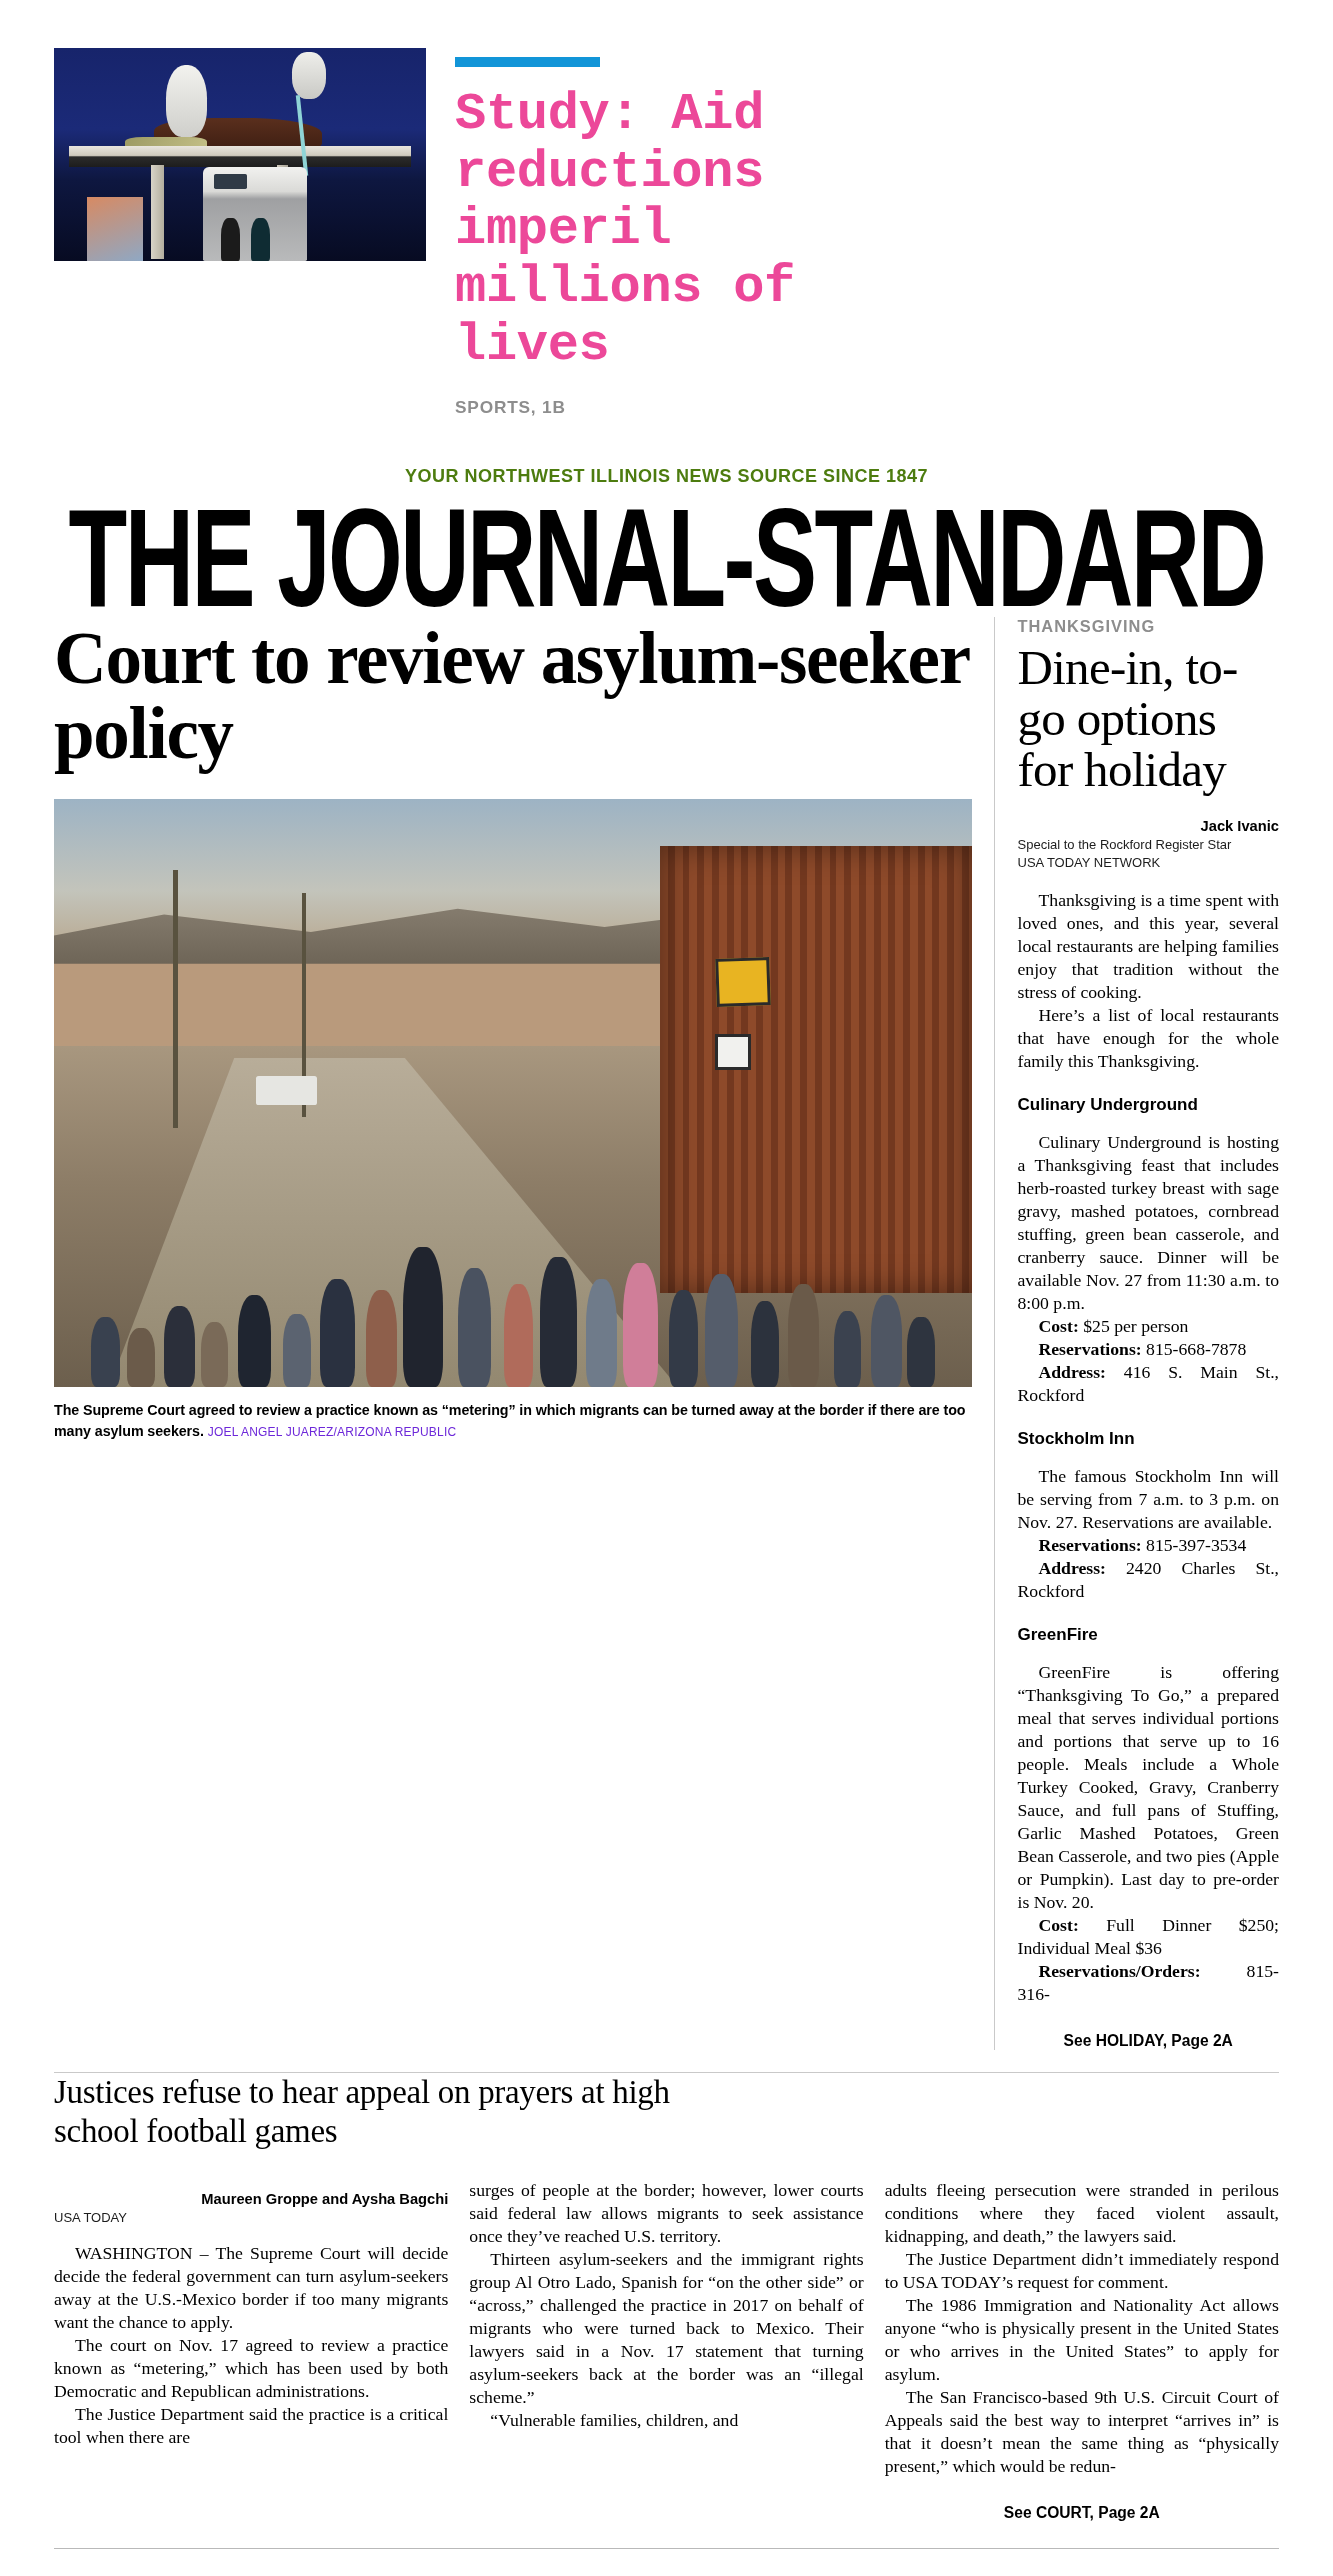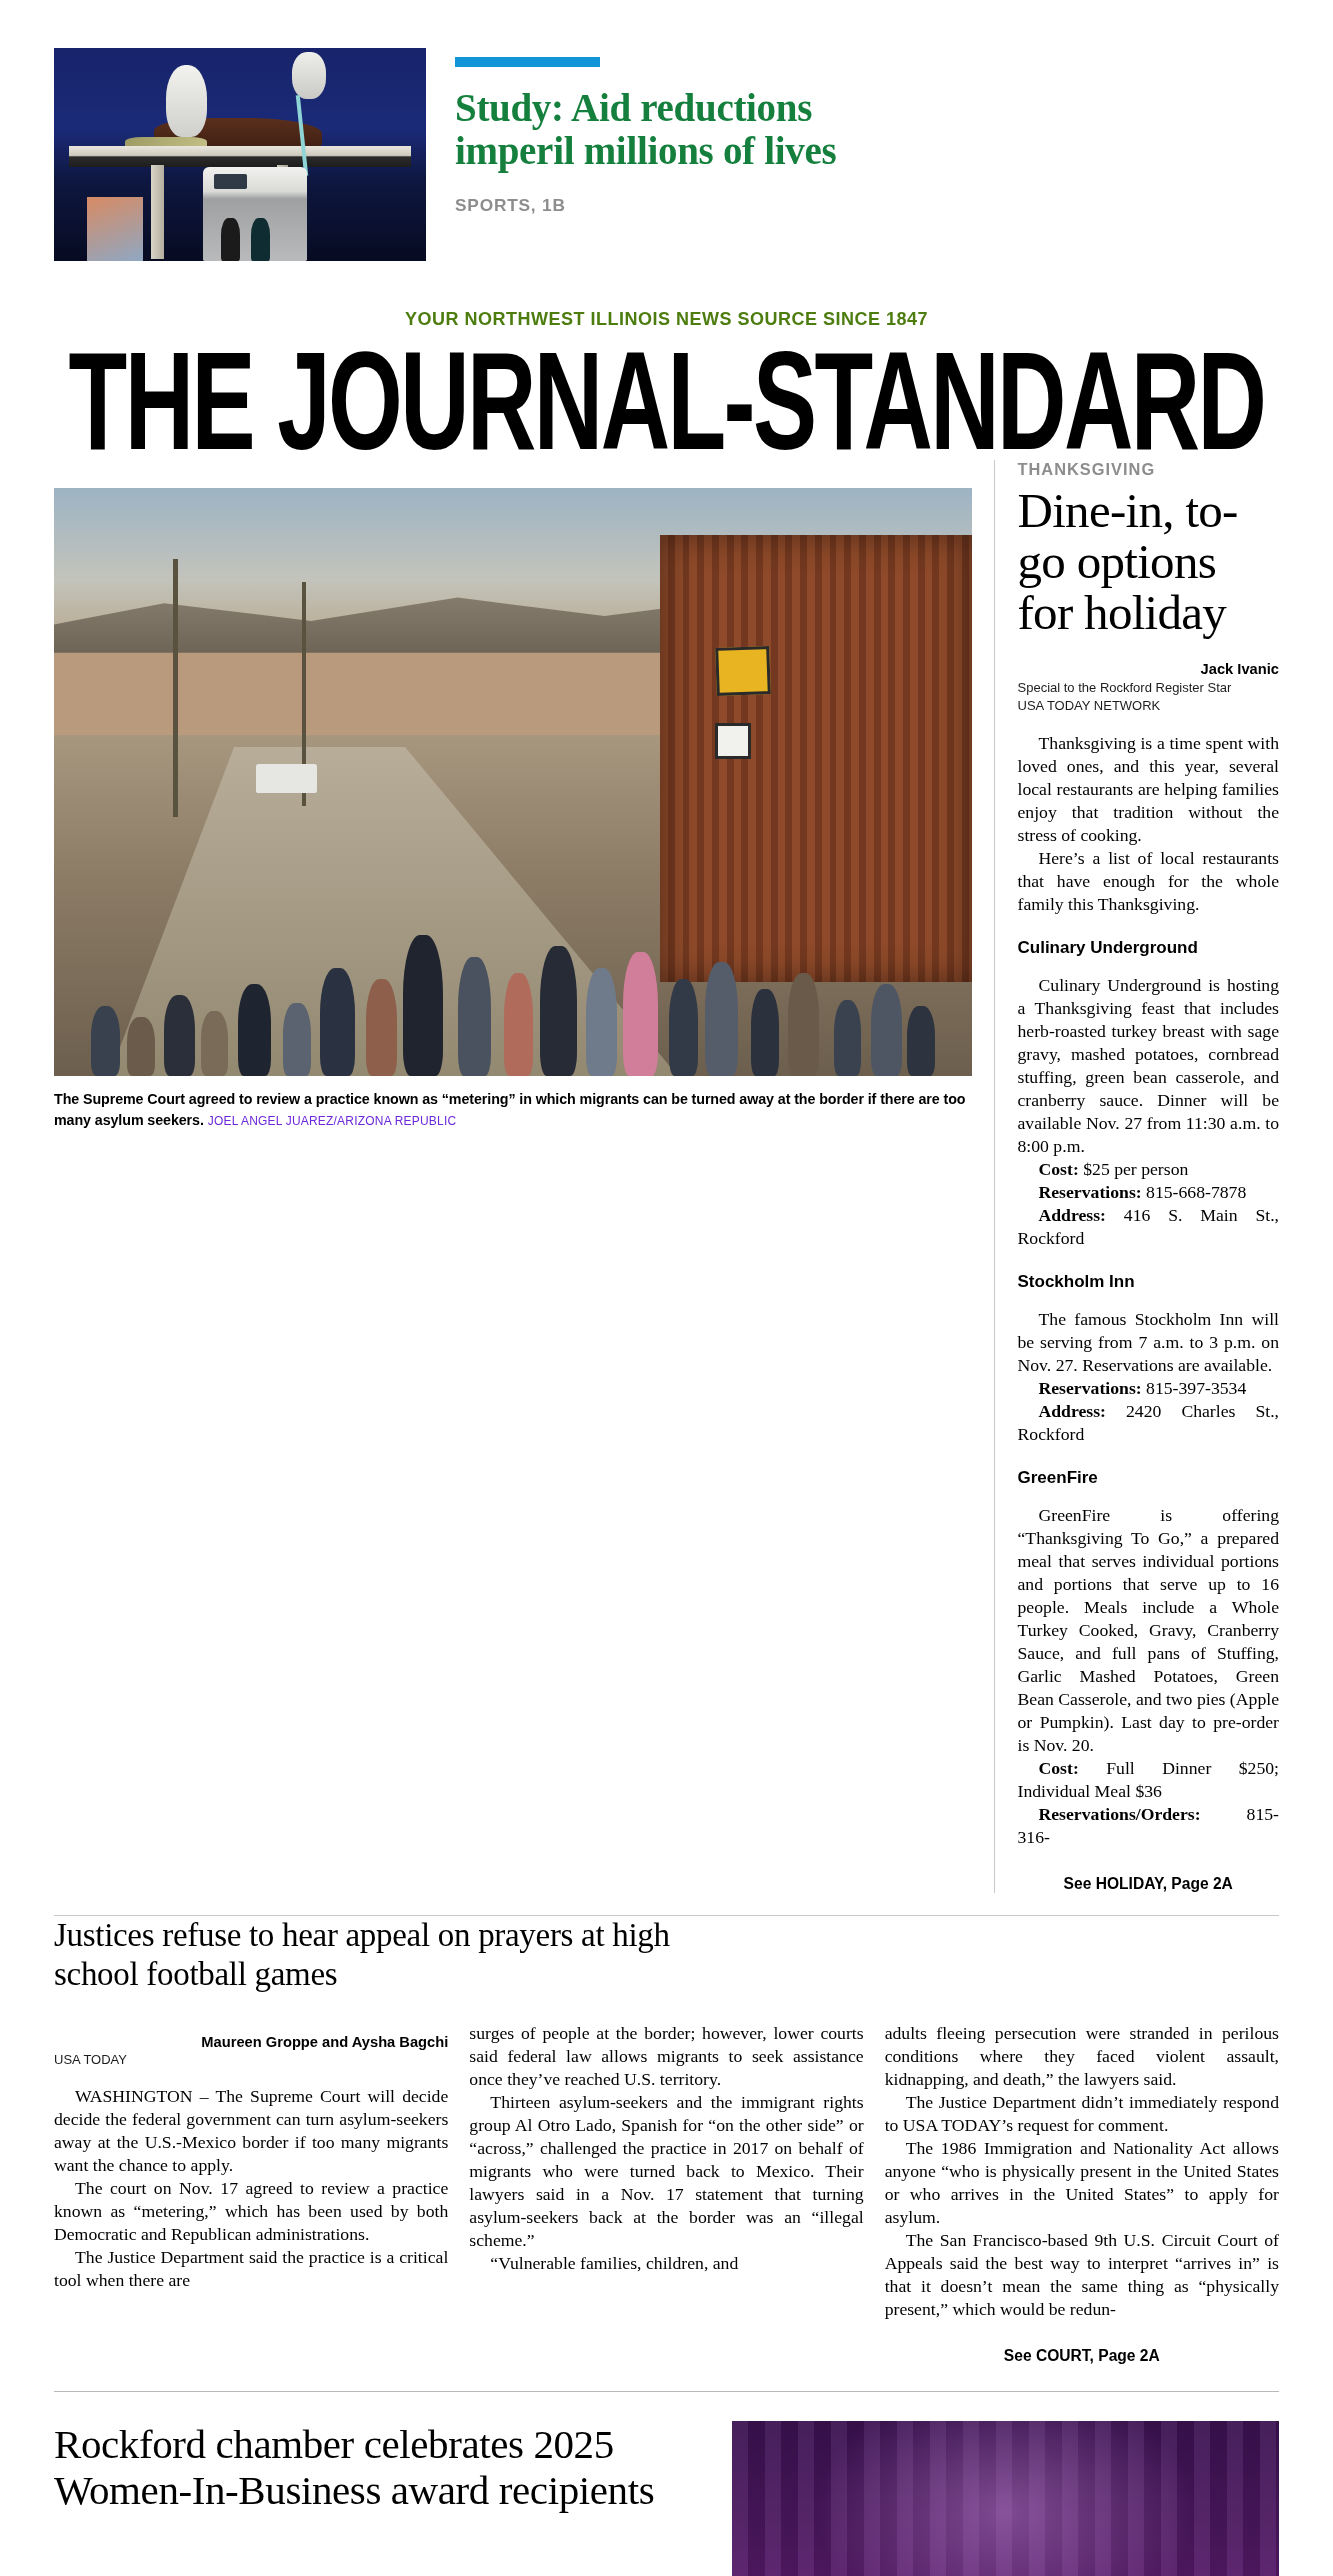--- a/index.html
+++ b/index.html
@@ -46,22 +46,22 @@
   .tp-tube { position:absolute; left:66%; top:22%; width:1.2%; height:38%;
     background:#8fd4d6; transform:rotate(-6deg); }
   .tp-cyl1 { position:absolute; left:45%; top:80%; width:5%; height:20%; background:#1b1b1b; border-radius:40% 40% 10% 10%; }
   .tp-cyl2 { position:absolute; left:53%; top:80%; width:5%; height:20%; background:#0f2c33; border-radius:40% 40% 10% 10%; }
   .tp-box { position:absolute; left:9%; top:70%; width:15%; height:30%;
     background:linear-gradient(160deg,#d78a63,#8fa8c4); }
 
   .teaser-text { flex:1; padding-top:8.6px; }
   .teaser-rule { width:145px; height:10.4px; background:#1295d8; margin-bottom:19px; }
   .teaser-head {
-    font-family:Liberation Serif, serif; font-weight:bold;
-    font-size:39px; line-height:1.11; letter-spacing:-0.3px; color:#15803d;
+    font-family:Liberation Mono, monospace; font-weight:bold;
+    font-size:52px; line-height:1.11; letter-spacing:-0.3px; color:#ec4899;
     max-width:484px;
   }
   .teaser-kicker {
     margin-top:22.5px; font-family:"Liberation Sans", sans-serif;
     font-weight:bold; font-size:17.3px; letter-spacing:0.8px; color:#8d8d8d;
   }
 
   
   .masthead { text-align:center; margin-top:48px; }
   .mast-tag {
@@ -211,20 +211,21 @@
   </div>
 
   <div class="masthead">
     <div class="mast-tag">YOUR NORTHWEST ILLINOIS NEWS SOURCE SINCE 1847</div>
     <div class="mast-title">THE JOURNAL-STANDARD</div>
   </div>
 
   <div class="lead">
 
     <div class="lead-left">
+      <div class="lead-head">Court to review asylum-seeker policy</div>
 
       <div class="lead-photo">
         <div class="lp-sky"></div>
         <div class="lp-ridge"></div>
         <div class="lp-ground"></div>
         <div class="lp-road"></div>
         <div class="lp-wall"></div>
         <div class="lp-pole"></div>
         <div class="lp-pole2"></div>
         <div class="lp-truck"></div>

